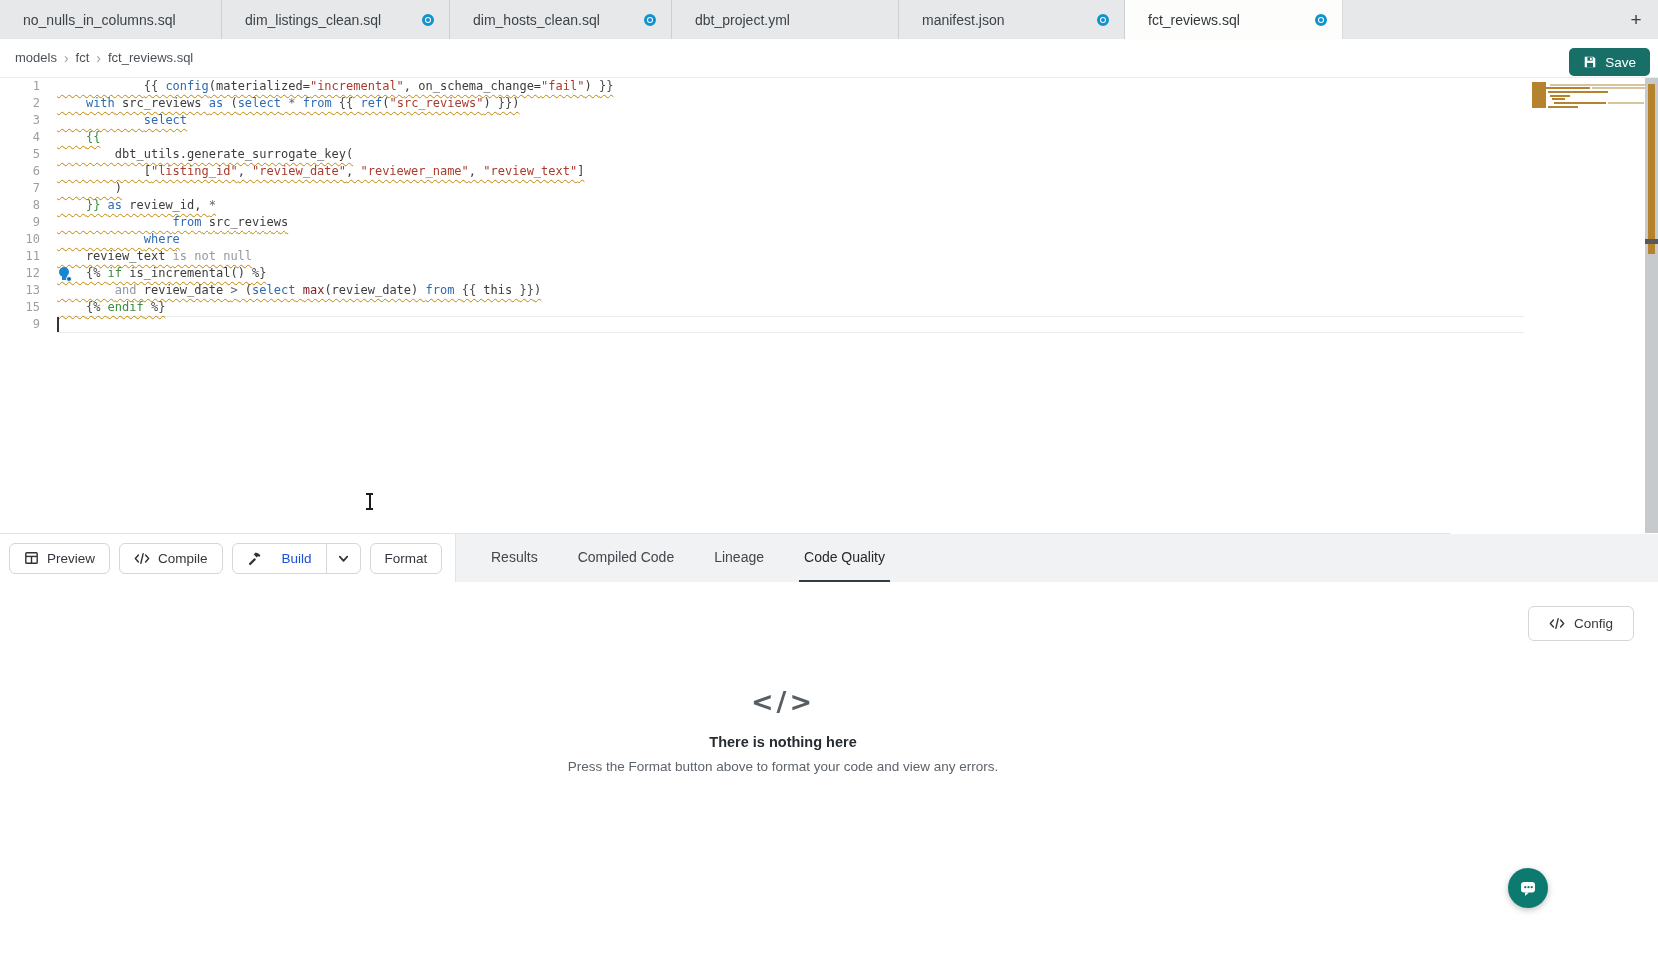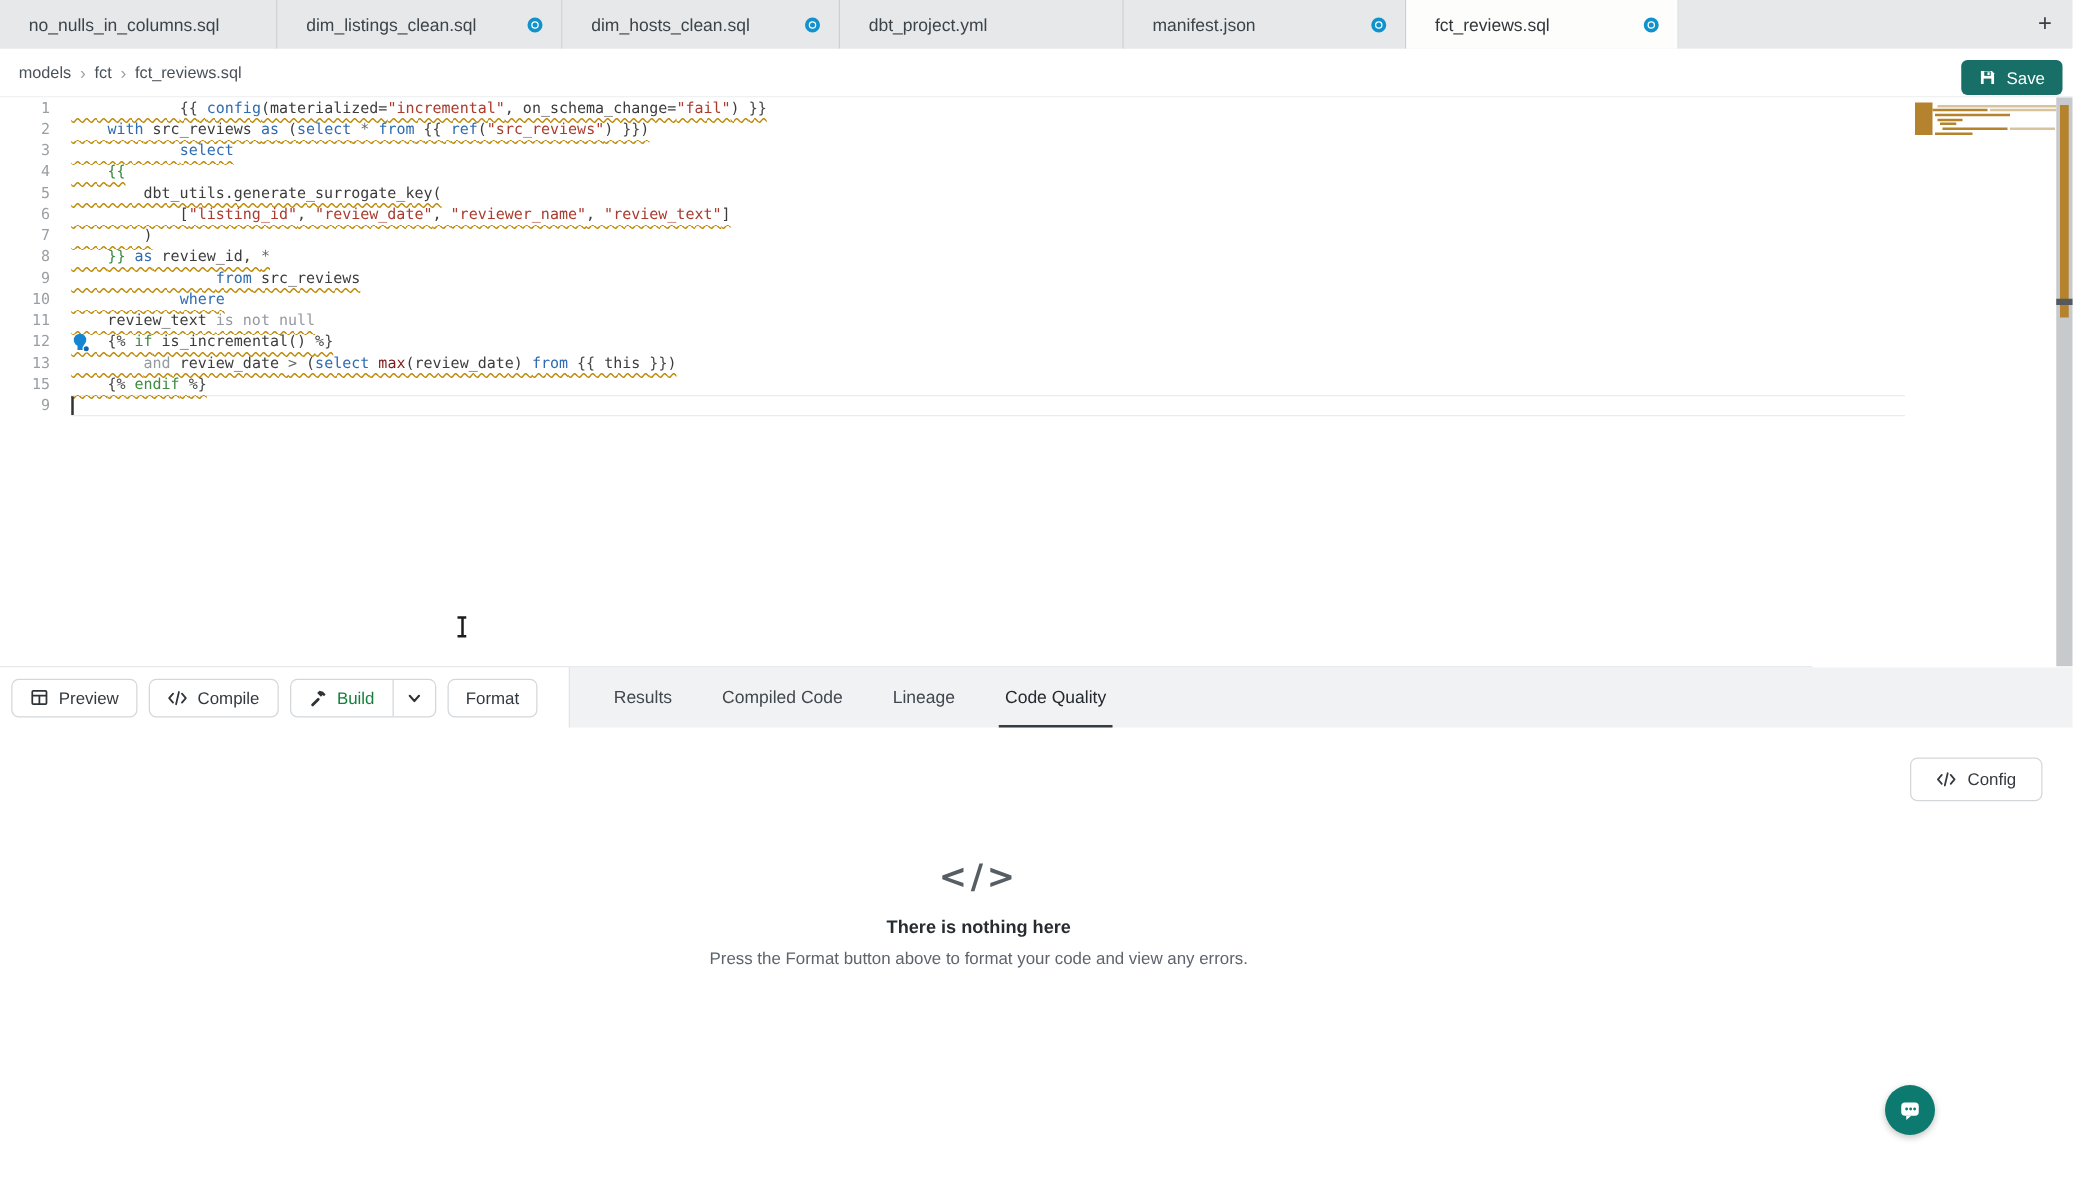--- a/index.html
+++ b/index.html
@@ -75,22 +75,22 @@
   
   #panel { position:absolute; left:0; top:533px; width:1450px; height:422px; background:#fff;
     border-top:1px solid #e1e4e7; }
   #toolbar { position:absolute; left:0; top:0; width:455px; height:48px; background:#fff;
     display:flex; align-items:center; gap:9px; padding-left:9px; }
   .tbtn { height:31px; background:#fff; border:1px solid #d3d7da; border-radius:6px;
     display:flex; align-items:center; gap:8px; padding:0 14px; font-size:13.5px; color:#32383d;
     cursor:pointer; font-family:inherit; }
   #buildsplit { height:31px; border:1px solid #d3d7da; border-radius:6px; display:flex;
     align-items:stretch; overflow:hidden; background:#fff; }
-  #buildsplit .main { display:flex; align-items:center; gap:8px; padding:0 14px;
-    font-size:13.5px; color:#15803d; cursor:pointer; }
+  #buildsplit .main { display:flex; align-items:center; gap:20px; padding:0 14px;
+    font-size:13.5px; color:#1d4ed8; cursor:pointer; }
   #buildsplit .chev { width:34px; display:flex; align-items:center; justify-content:center;
     border-left:1px solid #d3d7da; cursor:pointer; color:#32383d; }
   #paneltabs { position:absolute; left:455px; top:0; width:1203px; height:48px;
     background:#f1f2f4; border-left:1px solid #e2e5e8; display:flex; align-items:stretch;
     gap:30px; padding-left:30px; }
   .ptab { display:flex; align-items:center; padding:0 5px; font-size:14px; color:#40474d;
     cursor:pointer; border-bottom:2px solid transparent; }
   .ptab.active { color:#24292e; border-bottom:2px solid #343b41; }
 
   #configbtn { position:absolute; left:1528px; top:72px; width:106px; height:35px;

